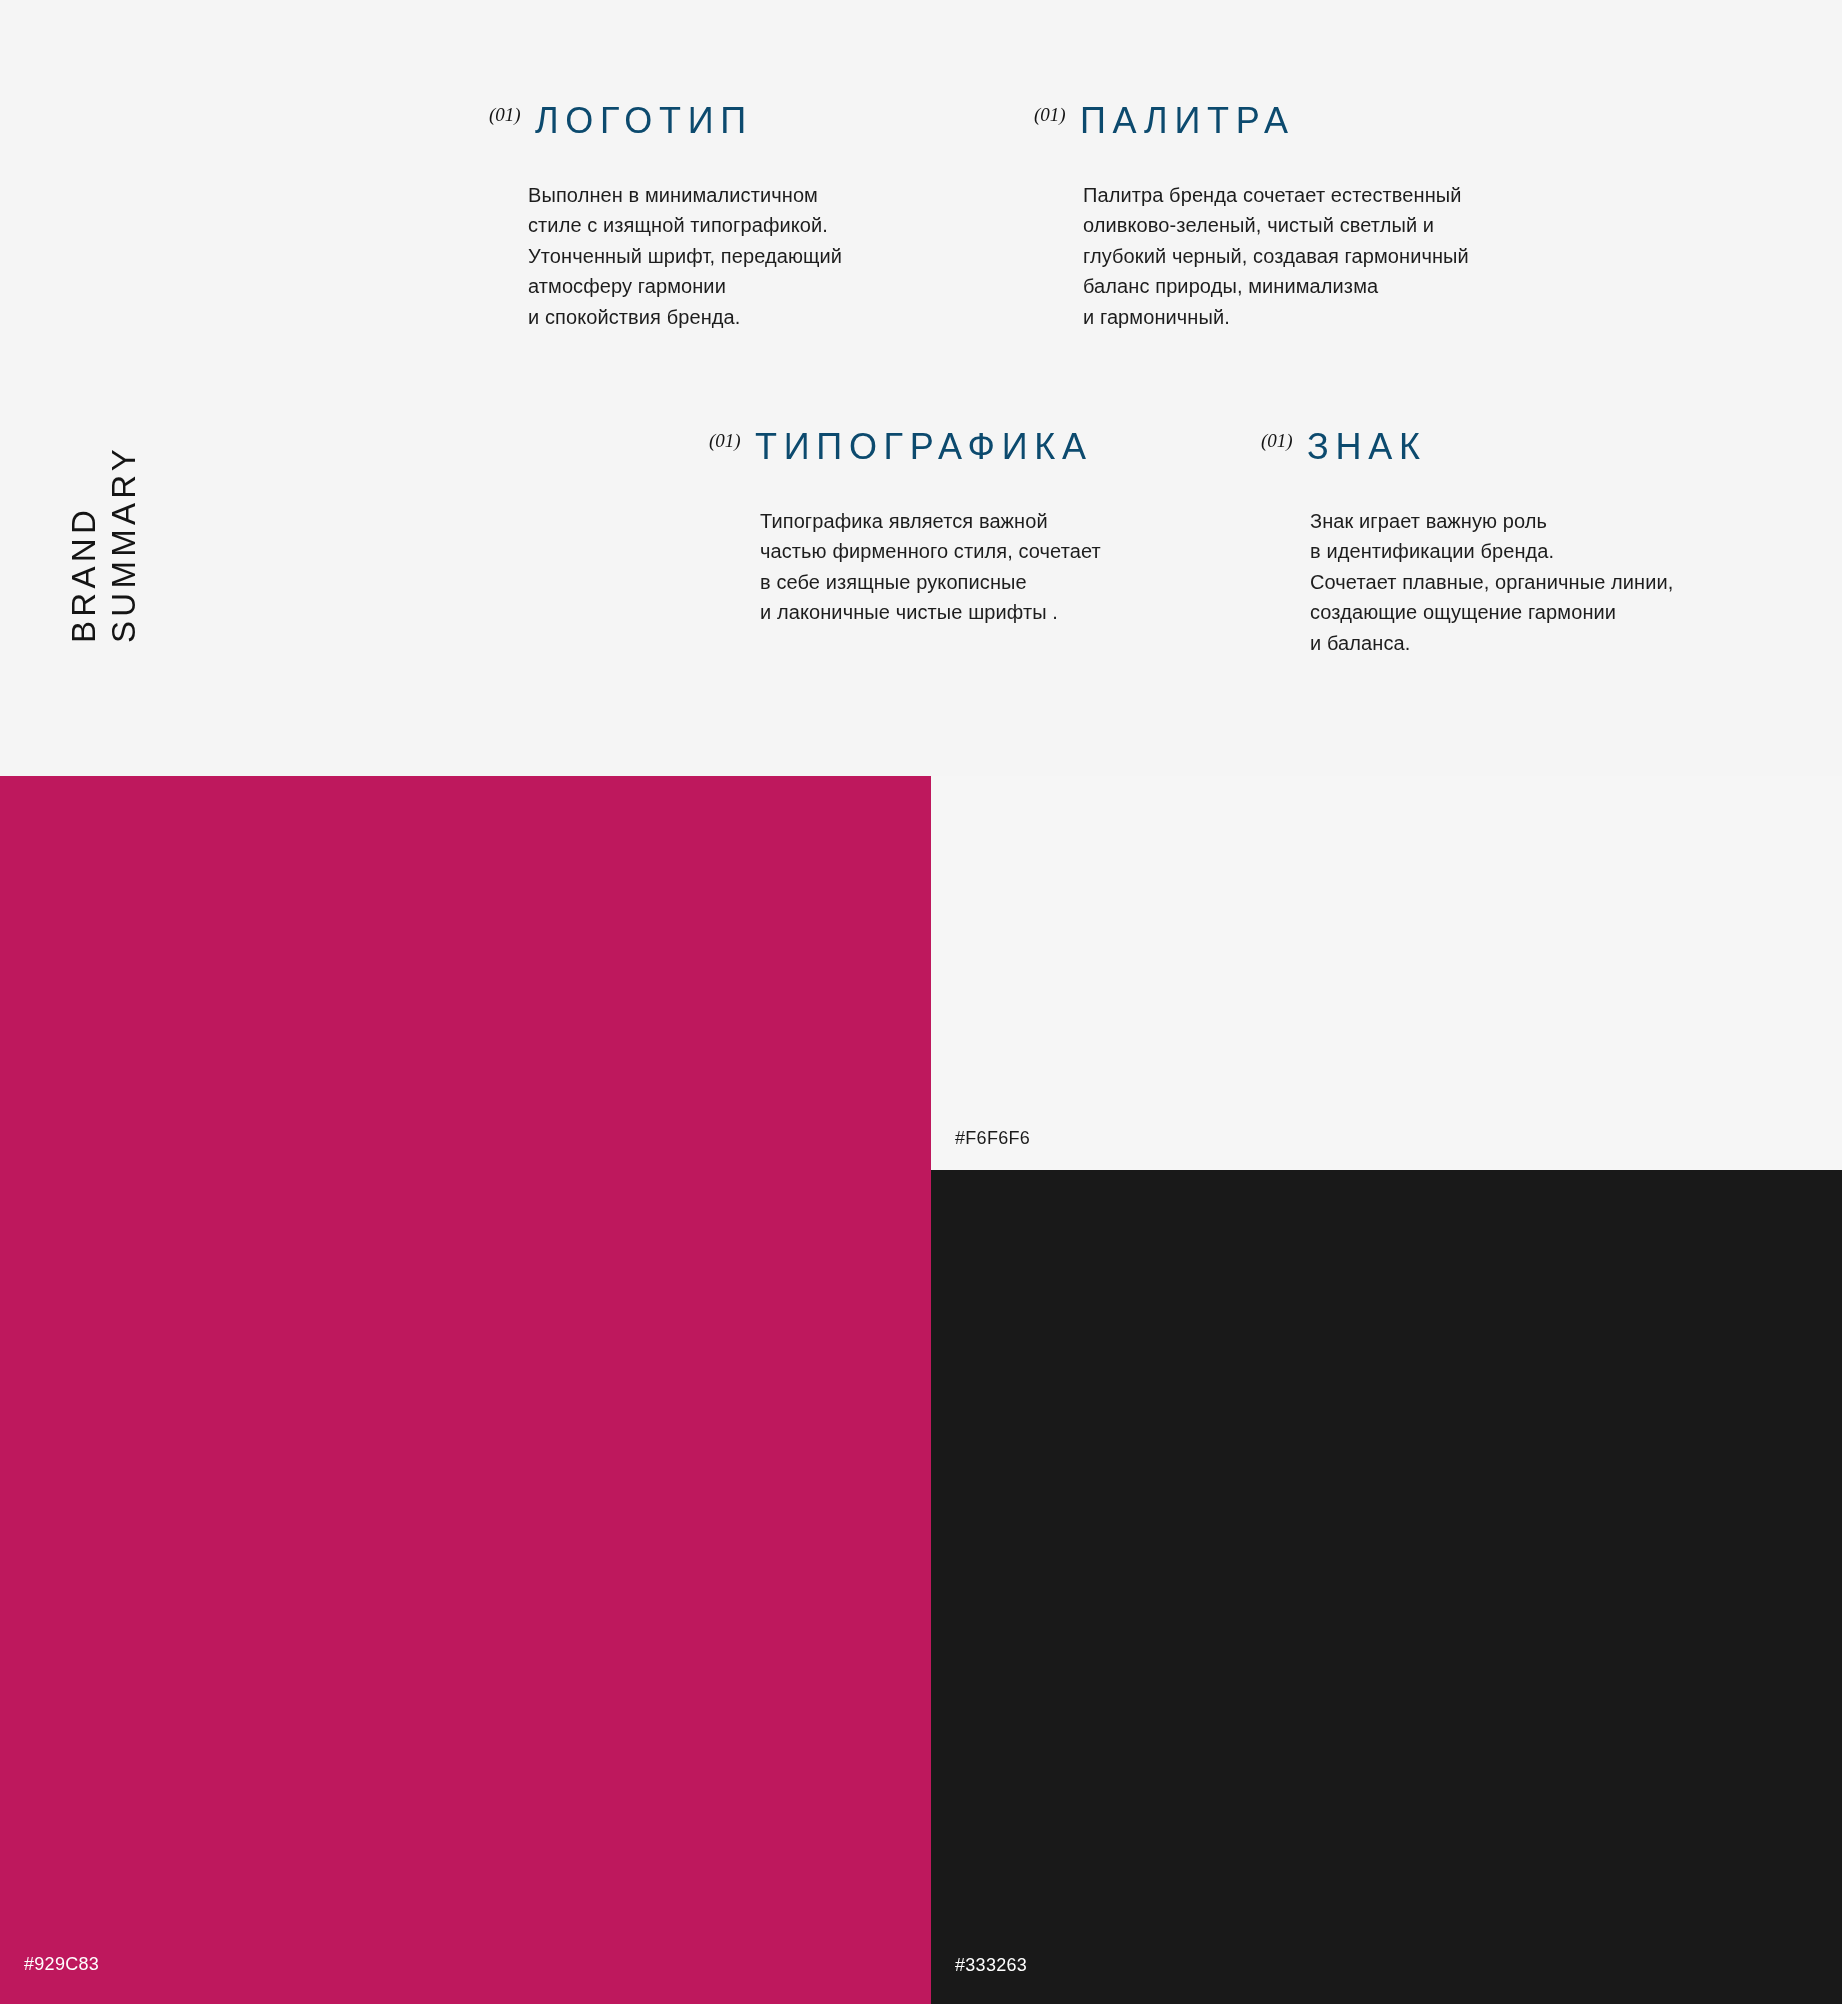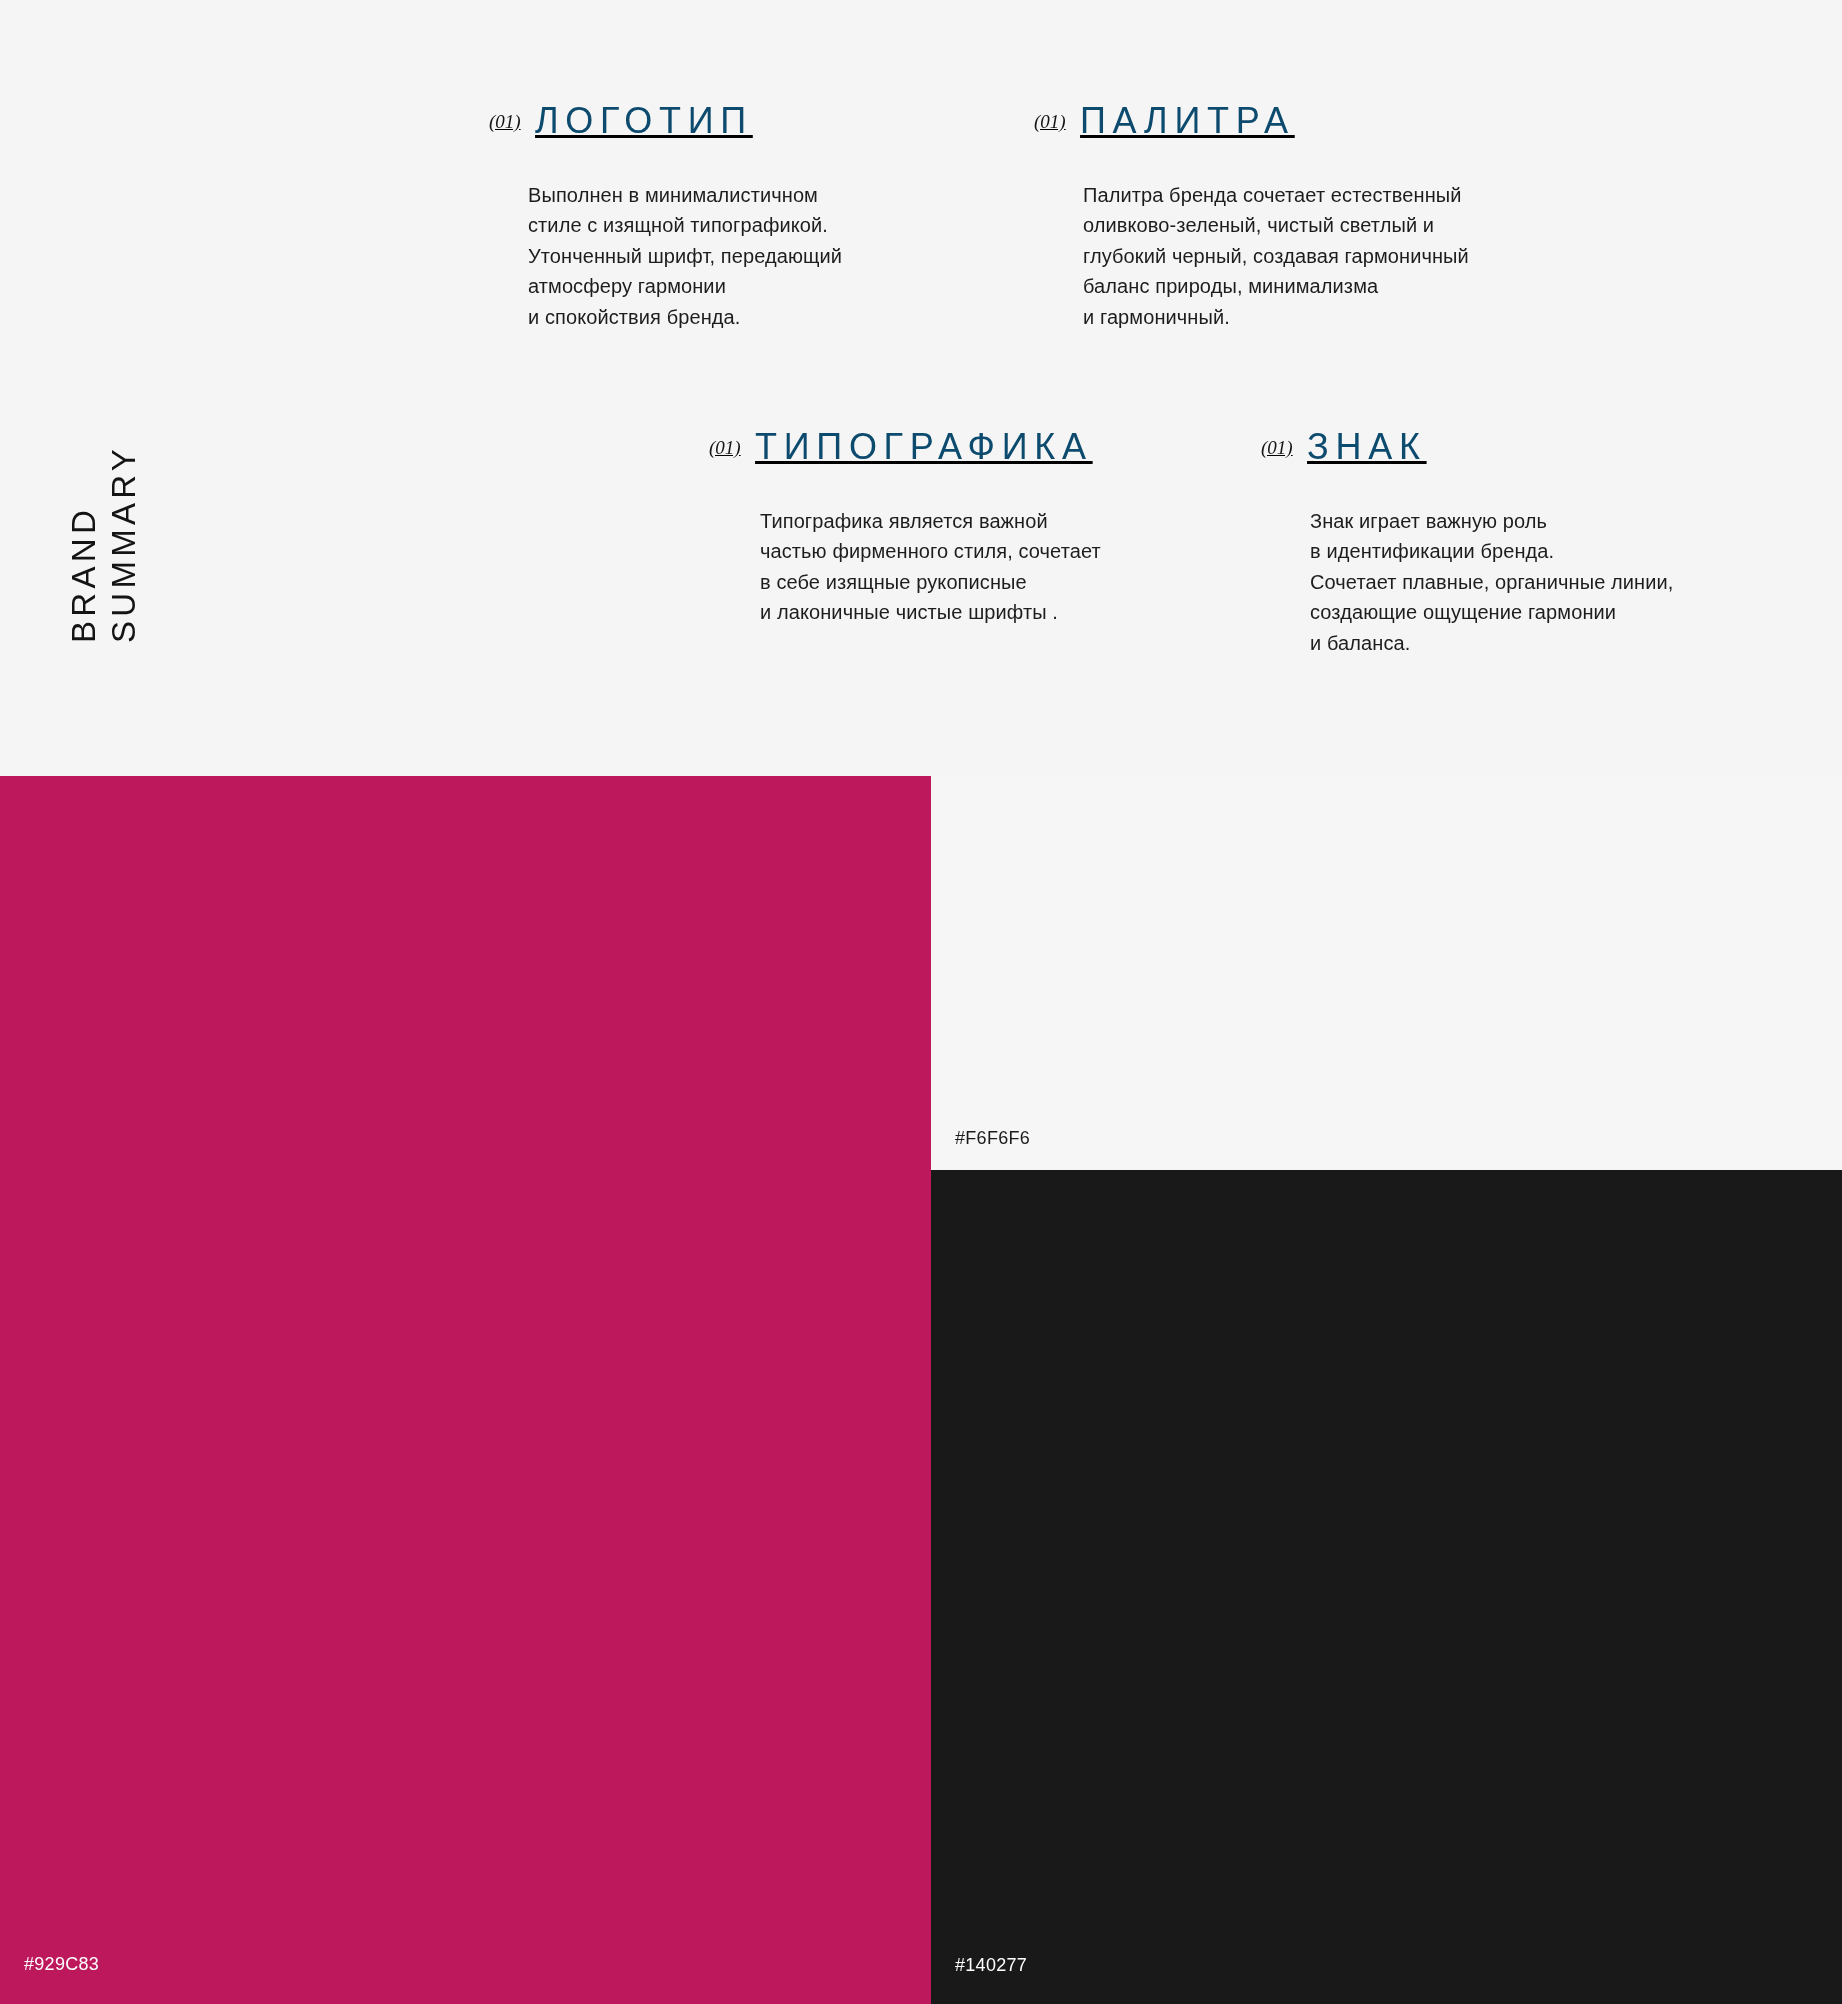--- a/index.html
+++ b/index.html
@@ -42,23 +42,22 @@
   }
   #side-title .vline.l1 { left: 38px; }
   #side-title .vline.l2 { left: 78px; }
 
   
   .section {
     position: absolute;
   }
   .sec-head {
     display: flex;
-    align-items: flex-end;
+    align-items: center;
     white-space: nowrap;
-    text-decoration: underline;
   }
   .sec-num {
     font-family: "Liberation Serif", serif;
     font-style: italic;
     font-size: 19px;
     color: #141414;
     letter-spacing: 0px;
     margin-right: 14.4px;
     position: relative;
     top: -5.8px;
@@ -201,17 +200,17 @@
 
   <div class="swatch" id="swatch-light" style="background: rgb(246, 246, 246);">
     <span class="hex">#F6F6F6</span>
   </div>
 
   <div class="swatch" id="swatch-green" style="background: #be185d;">
     <span class="hex">#929C83</span>
   </div>
 
   <div class="swatch" id="swatch-dark" style="background: rgb(25, 25, 25);">
-    <span class="hex">#140277</span>
+    <span class="hex">#333263</span>
   </div>
 
 </div>
 
 
 </body></html>

